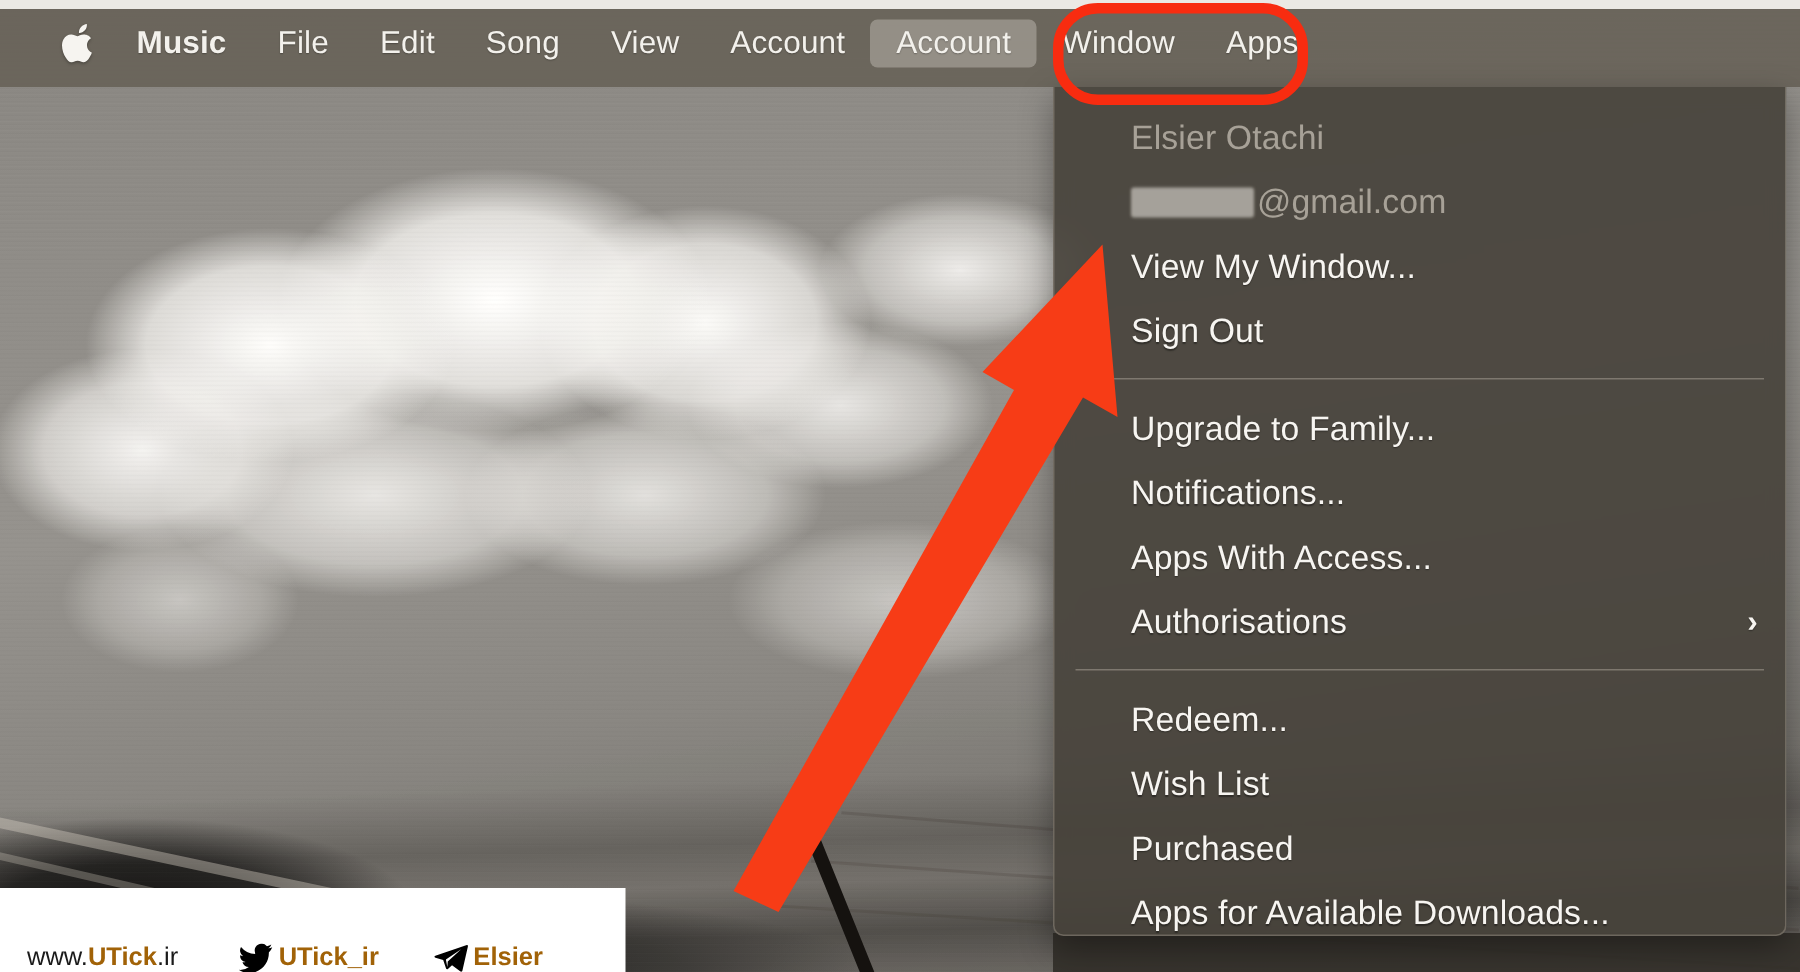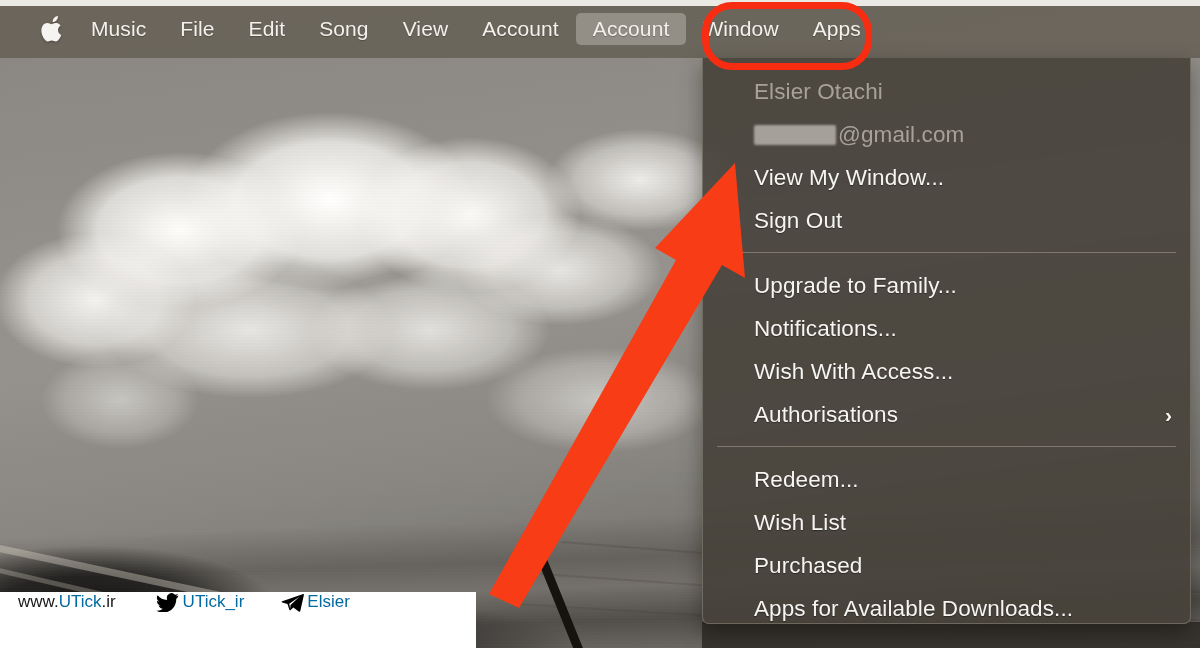--- a/index.html
+++ b/index.html
@@ -93,21 +93,21 @@
   .mb-item {
     color: #f3f1ec;
     font-size: 21px;
     padding: 4px 17px;
     white-space: nowrap;
     letter-spacing: .1px;
     text-shadow: 0 1px 1px rgba(0,0,0,.28);
     position: relative;
     border-radius: 5px;
   }
-  .mb-item.bold { font-weight: normal; }
+  .mb-item.bold { font-weight: bold; }
   .mb-item.selected {
     background: rgba(205,200,192,.42);
   }
   .apple {
     width: 24px;
     height: 28px;
     margin-right: 10px;
     margin-left: 12px;
     display: flex;
     align-items: center;
@@ -192,39 +192,39 @@
     inset: 0;
     z-index: 35;
     pointer-events: none;
   }
 
   
   .watermark {
     position: absolute;
     left: 0;
     bottom: 0;
-    width: 476px;
+    width: 417px;
     height: 56px;
     background: #ffffff;
     display: flex;
-    align-items: flex-start;
+    align-items: flex-end;
     z-index: 45;
   }
   .wm-seg {
     display: flex;
     align-items: center;
     color: #111;
     font-size: 17px;
     white-space: nowrap;
   }
   .wm-seg.first { margin-left: 18px; }
   .wm-seg.mid { margin-left: 40px; }
   .wm-seg.last { margin-left: 36px; }
   .wm-light { font-weight: normal; color: #1a1a1a; }
-  .wm-bold { font-weight: normal; color: #0369a1; }
+  .wm-bold { font-weight: bold; color: #a16207; }
   .wm-ico {
     width: 24px;
     height: 20px;
     margin-right: 3px;
     display: flex;
     align-items: center;
     justify-content: center;
   }
   .wm-ico svg { display: block; }
   
@@ -282,21 +282,21 @@
       <span>@gmail.com</span>
     </div>
 
     <div class="dd-item">View My Window...</div>
     <div class="dd-item">Sign Out</div>
 
     <div class="dd-sep"></div>
 
     <div class="dd-item">Upgrade to Family...</div>
     <div class="dd-item">Notifications...</div>
-    <div class="dd-item">Wish With Access...</div>
+    <div class="dd-item">Apps With Access...</div>
     <div class="dd-item">
       <span>Authorisations</span>
       <span class="chev">›</span>
     </div>
 
     <div class="dd-sep"></div>
 
     <div class="dd-item">Redeem...</div>
     <div class="dd-item">Wish List</div>
     <div class="dd-item">Purchased</div>

